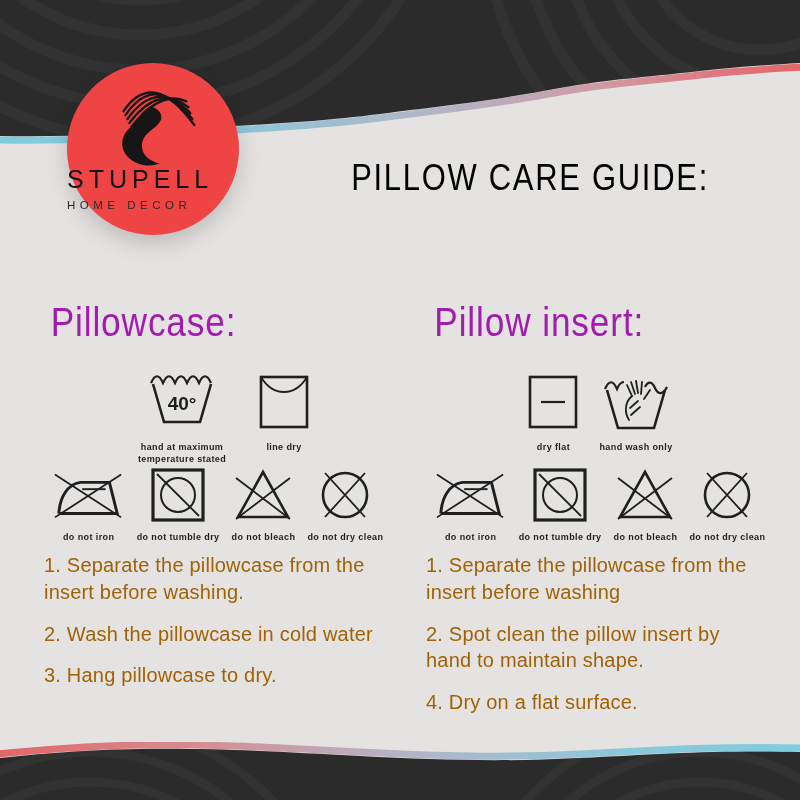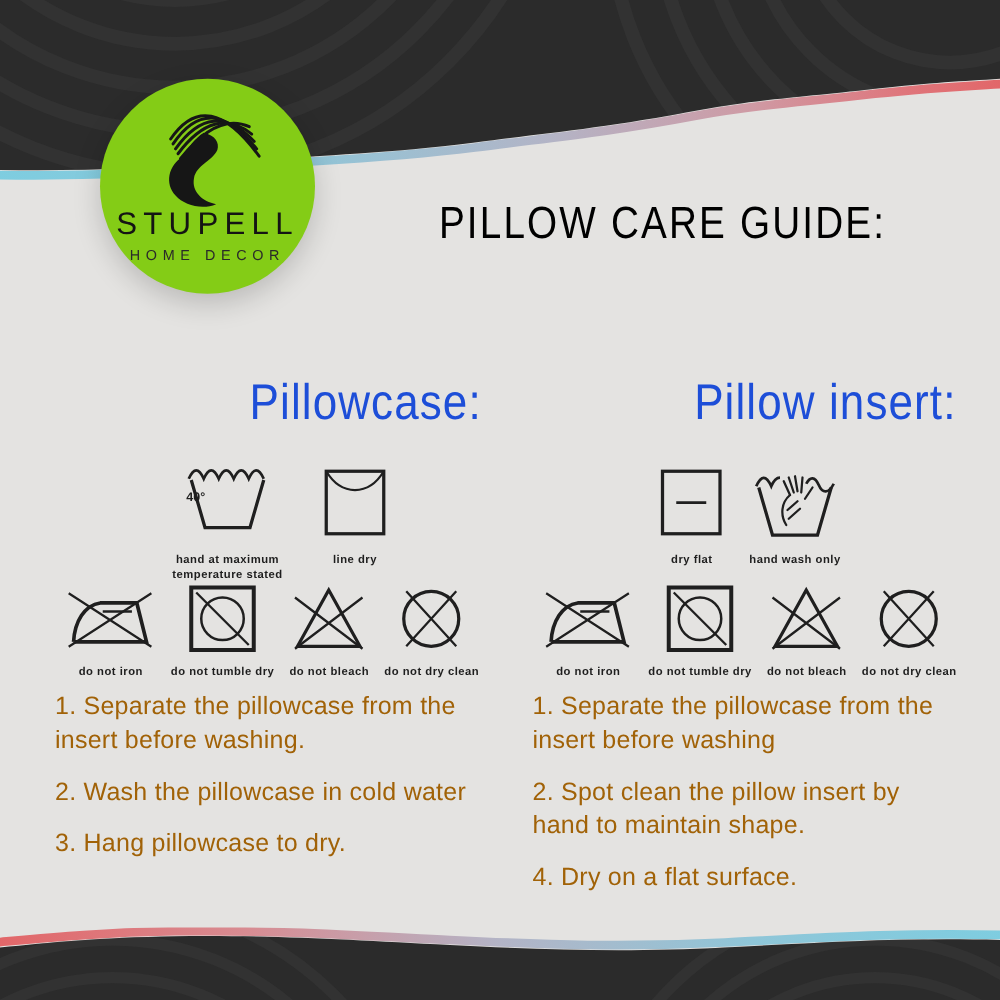--- a/index.html
+++ b/index.html
@@ -1,41 +1,41 @@
 <!DOCTYPE html>
 <html><head>
 <meta charset="utf-8">
 <style>
   html,body{margin:0;padding:0;background:#ffffff;}
   .stage{position:relative;width:800px;height:800px;overflow:hidden;
          background:#e4e3e1;font-family:"Liberation Sans",sans-serif;color:#222;}
   svg{display:block;}
   .band-top{position:absolute;top:0;left:0;}
   .band-bottom{position:absolute;bottom:0;left:0;}
-  .logo{position:absolute;left:80px;top:63px;width:172px;height:172px;border-radius:50%;
-        background:#84cc16;box-shadow:0 8px 22px rgba(0,0,0,.18);text-align:center;z-index:5;}
+  .logo{position:absolute;left:67px;top:63px;width:172px;height:172px;border-radius:50%;
+        background:#ef4444;box-shadow:0 8px 22px rgba(0,0,0,.18);text-align:left;z-index:5;}
   .logo-swoosh{margin:10px auto 0;}
   .brand{font-size:25px;letter-spacing:5px;color:#141414;margin-top:-8px;}
   .tagline{font-size:11.5px;letter-spacing:4.5px;color:#2a2a2a;margin-top:5px;}
   .title{position:absolute;left:305px;top:157px;width:450px;text-align:center;
          font-size:36px;font-weight:500;color:#000000;}
   .squeezeT{display:inline-block;transform:scaleX(.86);transform-origin:center;letter-spacing:2px;white-space:nowrap;}
   .col{position:absolute;width:360px;top:0;height:800px;}
   .col-left{left:38px;} .col-right{left:420px;}
-  .col-heading{position:absolute;top:300px;width:100%;text-align:right;font-size:40px;
-               font-weight:500;color:#1d4ed8;}
+  .col-heading{position:absolute;top:300px;width:100%;text-align:left;font-size:40px;
+               font-weight:500;color:#a21caf;}
   .squeezeH{display:inline-block;transform:scaleX(.88);transform-origin:center;letter-spacing:1px;white-space:nowrap;}
   .icon-row{position:absolute;width:100%;display:flex;justify-content:center;align-items:flex-start;}
   .row1{top:368px;gap:20px;} .row2{top:458px;gap:12px;}
   .cell{display:flex;flex-direction:column;align-items:center;}
   .iconbox{height:66px;display:flex;align-items:flex-end;justify-content:center;position:relative;}
   .lbl{margin-top:7px;font-size:9px;font-weight:700;letter-spacing:.4px;text-align:center;
        line-height:1.35;color:#1e1e1e;}
   .lbl.nowrap{white-space:nowrap;text-align:right;}
-  .temp{position:absolute;left:0;width:100%;top:25px;font-size:10px;
+  .temp{position:absolute;left:0;width:100%;top:25px;text-align:center;font-size:19px;
         font-weight:700;color:#1e1e1e;}
   .steps{position:absolute;top:552px;left:6px;width:352px;}
   .step{margin-bottom:15px;}
   .line{font-size:20px;line-height:1.34;letter-spacing:.2px;color:#a16207;}
   .line:empty{display:none;}
   .stroke{fill:none;stroke:#1f1f1f;}
 </style>
 </head>
 <body>
 

